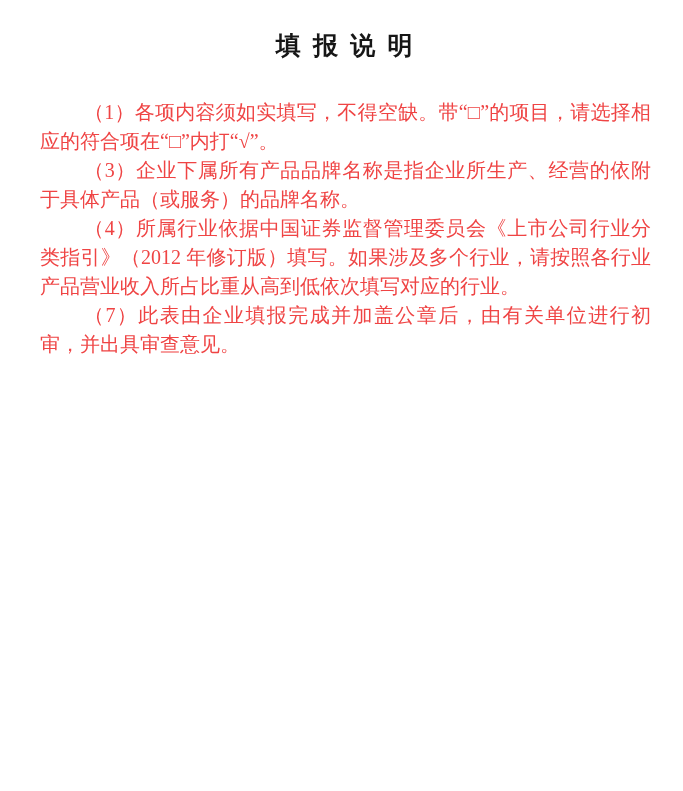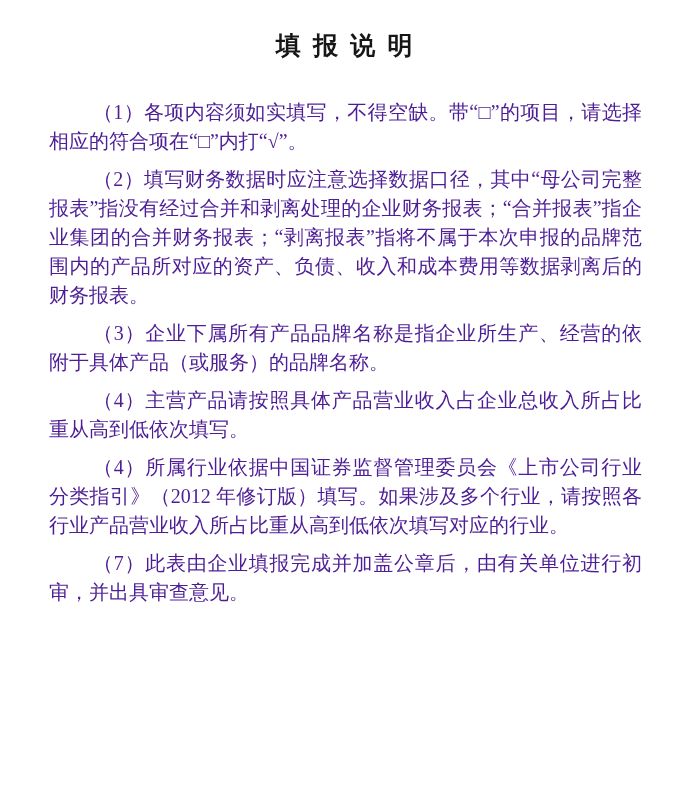--- a/index.html
+++ b/index.html
@@ -30,35 +30,33 @@
     letter-spacing: 3px;
     line-height: 32px;
     color: #161616;
     white-space: pre;
   }
   .doc-body {
     font-size: 20px;
     line-height: 29px;
   }
   .para {
-    margin: 9px;
+    margin: 0;
     text-align: justify;
     text-justify: inter-ideograph;
     text-indent: 2.2em;
     word-break: break-all;
-    color: #4c1d95;
+    color: #ef4444;
   }
 </style>
 </head>
 <body>
 
 <div class="page">
   <h1 class="doc-title">填 报 说 明</h1>
 
   <div class="doc-body">
     <p class="para">（1）各项内容须如实填写，不得空缺。带“□”的项目，请选择相应的符合项在“□”内打“√”。</p>
-    <p class="para">（2）填写财务数据时应注意选择数据口径，其中“母公司完整报表”指没有经过合并和剥离处理的企业财务报表；“合并报表”指企业集团的合并财务报表；“剥离报表”指将不属于本次申报的品牌范围内的产品所对应的资产、负债、收入和成本费用等数据剥离后的财务报表。</p>
     <p class="para">（3）企业下属所有产品品牌名称是指企业所生产、经营的依附于具体产品（或服务）的品牌名称。</p>
-    <p class="para">（4）主营产品请按照具体产品营业收入占企业总收入所占比重从高到低依次填写。</p>
     <p class="para">（4）所属行业依据中国证券监督管理委员会《上市公司行业分类指引》（2012 年修订版）填写。如果涉及多个行业，请按照各行业产品营业收入所占比重从高到低依次填写对应的行业。</p>
     <p class="para">（7）此表由企业填报完成并加盖公章后，由有关单位进行初审，并出具审查意见。</p>
   </div>
 </div>
 
 </body></html>

